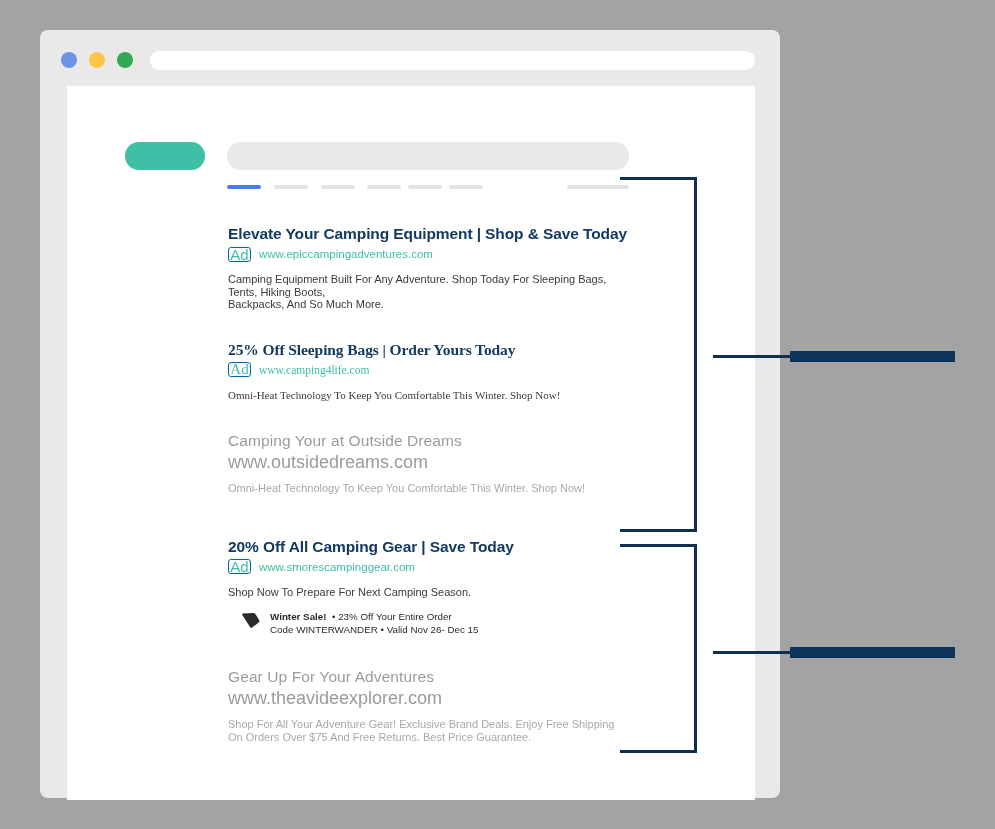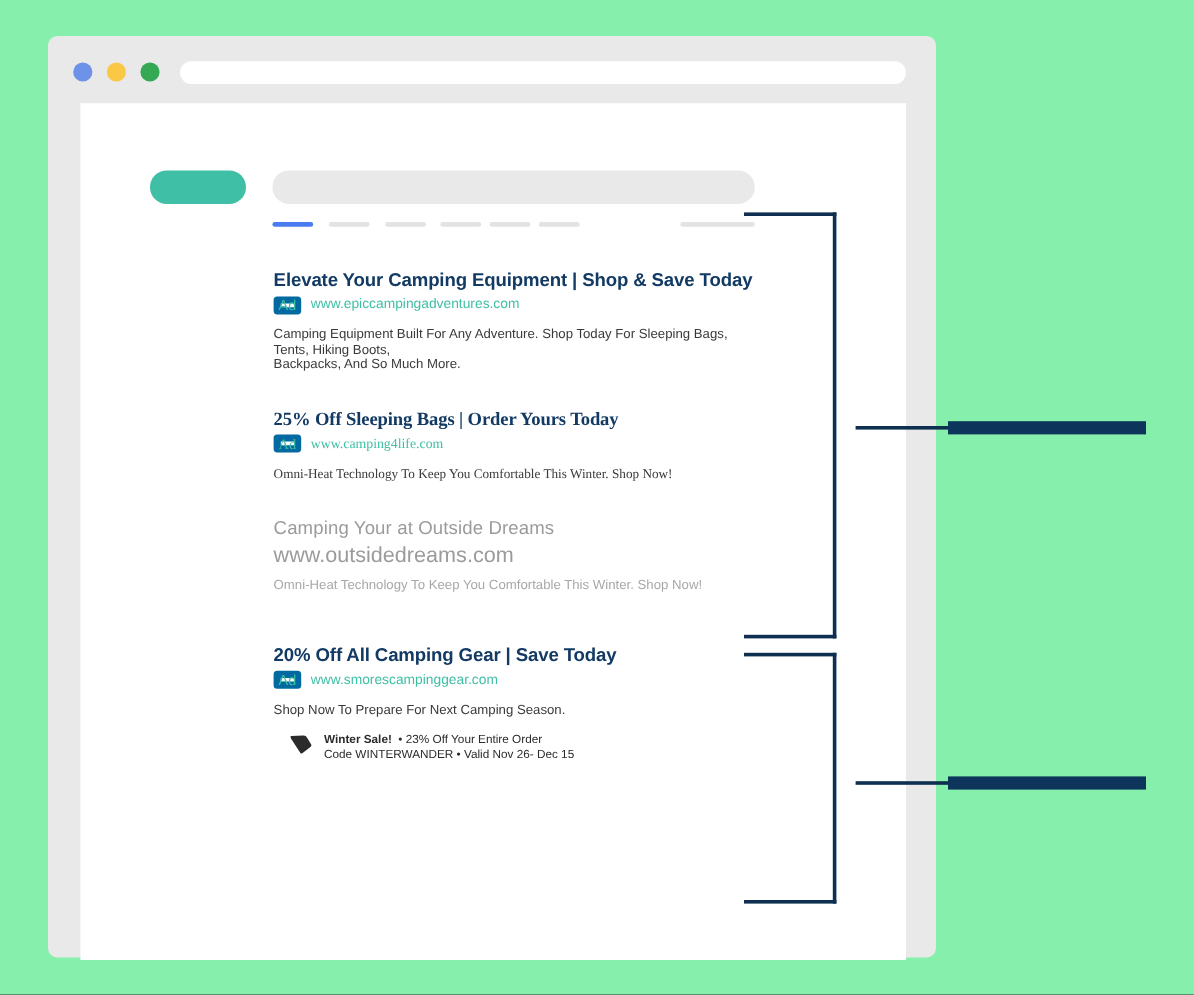--- a/index.html
+++ b/index.html
@@ -9,21 +9,21 @@
     height: 829px;
     background: #000000;
     font-family: "Liberation Sans", sans-serif;
     overflow: hidden;
   }
 
   #stage {
     position: relative;
     width: 995px;
     height: 829px;
-    background: #86efac;
+    background: #a3a3a3;
   }
 
   
   .browser-window {
     position: absolute;
     left: 40px;
     top: 30px;
     width: 740px;
     height: 768px;
     background: #e9e9e9;
@@ -135,24 +135,24 @@
     margin-top: 3px;
     height: 16px;
   }
 
   .ad-badge {
     display: inline-flex;
     align-items: center;
     justify-content: center;
     width: 23px;
     height: 15px;
-    border: 6px solid #0369a1;
+    border: 1px solid #0369a1;
     border-radius: 3px;
     color: #3fbfa5;
-    font-size: 12px;
+    font-size: 15px;
     line-height: 1;
     margin-right: 8px;
     flex: 0 0 auto;
   }
 
   .res-url {
     font-size: 11.5px;
     color: #3fbfa5;
     line-height: 14px;
     white-space: nowrap;
@@ -276,20 +276,27 @@
                 <path d="M1.6 1.4 L11.8 1.0 C13.2 0.95 14.2 1.6 14.9 2.7 L18.2 8.2 C18.7 9.0 18.6 9.6 17.9 10.2 L11.2 15.6 C10.4 16.2 9.7 16.0 9.2 15.2 L1.6 3.6 C1.1 2.8 0.9 1.45 1.6 1.4 Z" fill="#2b2b2b"></path>
               </svg>
             </span>
             <span class="promo-text">
               <span class="promo-strong">Winter Sale!</span><span>&nbsp; • </span><span>23% Off Your Entire Order</span><br>
               <span>Code WINTERWANDER • Valid Nov 26- Dec 15</span>
             </span>
           </div>
         </div>
 
+        <div class="result" style="margin-top:31px;">
+          <div class="res-title organic">Gear Up For Your Adventures</div>
+          <div class="res-urlrow" style="margin-top:4px;">
+            <span class="res-url organic">www.theavideexplorer.com</span>
+          </div>
+          <div class="res-desc organic" style="margin-top:12px; max-width:402px;">Shop For All Your Adventure Gear! Exclusive Brand Deals. Enjoy Free Shipping On Orders Over $75 And Free Returns. Best Price Guarantee.</div>
+        </div>
 
       </div>
     </div>
   </div>
 
   <div class="bracket" style="left:620px; top:177px; width:77px; height:355px;"></div>
 
   <div class="connector" style="left:713px; top:355px; width:90px;"></div>
 
   <div class="blue-bar" style="left:790px; top:351px; width:165px;"></div>

